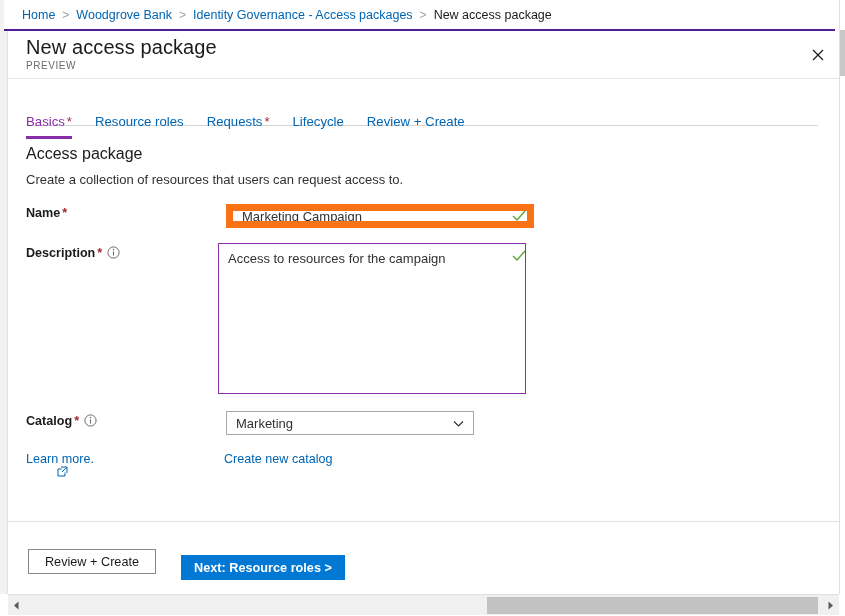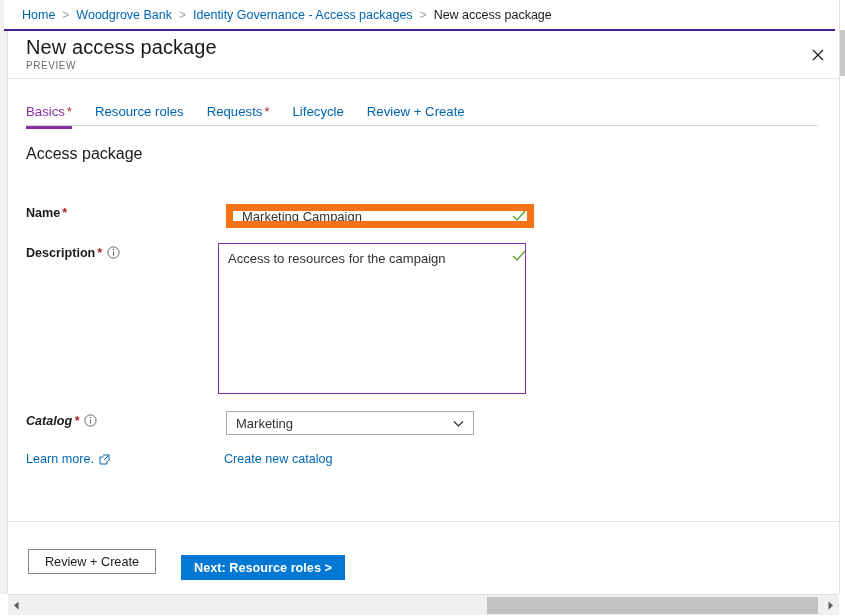--- a/index.html
+++ b/index.html
@@ -89,21 +89,21 @@
   }
   .tab {
     font-size: 13.2px;
     color: #0065b3;
     cursor: pointer;
     padding: 0 0 7px 0;
     margin-right: 23px;
     white-space: nowrap;
     border-bottom: 3px solid transparent;
     position: relative;
-    top: 5px;
+    top: 15px;
     text-align: right;
   }
   .tab.active {
     color: #8a2da8;
     border-bottom-color: #8a2da8;
     font-weight: 400;
   }
   .tab .req { color: #a4262c; margin-left: 2px; }
   .tab.active .req { color: #a4262c; }
 
@@ -309,20 +309,21 @@
     <div class="tab">
       <span>Lifecycle</span>
     </div>
     <div class="tab">
       <span>Review + Create</span>
     </div>
   </div>
 
   <div class="section">
     <div class="section-title">Access package</div>
+    <div class="section-desc">Create a collection of resources that users can request access to.</div>
   </div>
 
   <div class="form">
 
     <div class="field-label" style="left:26px; top:206px;">
       <span>Name</span><span class="req-star">*</span>
     </div>
     <input class="text-input" style="left: 226px; top: 204px; width: 308px; height: 24px;" value="Marketing Campaign">
     <span class="check-mark" style="left:512px; top:210px;">
       <svg width="14" height="12" viewBox="0 0 14 12">
@@ -337,37 +338,37 @@
             <path d="M6.5 5.4 L6.5 9.6" stroke="#6b6b6b" stroke-width="1" fill="none"></path>
           </svg></span>
     </div>
     <textarea class="text-area" style="left: 218px; top: 243px; width: 308px; height: 151px;">Access to resources for the campaign</textarea>
     <span class="check-mark" style="left:512px; top:250px;">
       <svg width="14" height="12" viewBox="0 0 14 12">
         <path d="M1 6 L5 10 L13 1" stroke="#5aa82e" stroke-width="1.4" fill="none"></path>
       </svg>
     </span>
 
-    <div class="field-label" style="left:26px; top:414px;font-style:italic;">
+    <div class="field-label" style="left:26px; top:414px;">
       <span>Catalog</span><span class="req-star">*</span><span class="info-icon"><svg width="13" height="13" viewBox="0 0 13 13">
             <circle cx="6.5" cy="6.5" r="5.6" stroke="#6b6b6b" stroke-width="1" fill="none"></circle>
             <circle cx="6.5" cy="3.6" r="0.75" fill="#6b6b6b"></circle>
             <path d="M6.5 5.4 L6.5 9.6" stroke="#6b6b6b" stroke-width="1" fill="none"></path>
           </svg></span>
     </div>
     <div class="select-box" style="left:226px; top:411px; width:248px; height:24px;">
       <span class="select-value">Marketing</span>
       <span class="chev">
         <svg width="13" height="13" viewBox="0 0 13 13">
             <path d="M2 4.5 L6.5 9 L11 4.5" stroke="#323130" stroke-width="1.2" fill="none"></path>
           </svg>
       </span>
     </div>
 
-    <div class="link" style="left:26px; top:452px;">
+    <div class="link" style="left:26px; top:452px;flex-direction:column;">
       <span>Learn more.</span>
       <span class="ext-icon">
         <svg width="11" height="11" viewBox="0 0 11 11">
             <path d="M4 1 L10 1 L10 7" stroke="#0065b3" stroke-width="1" fill="none"></path>
             <path d="M10 1 L5 6" stroke="#0065b3" stroke-width="1" fill="none"></path>
             <path d="M8 6.5 L8 10 L1 10 L1 3 L4.5 3" stroke="#0065b3" stroke-width="1" fill="none"></path>
           </svg>
       </span>
     </div>
     <div class="link" style="left:224px; top:452px;">

